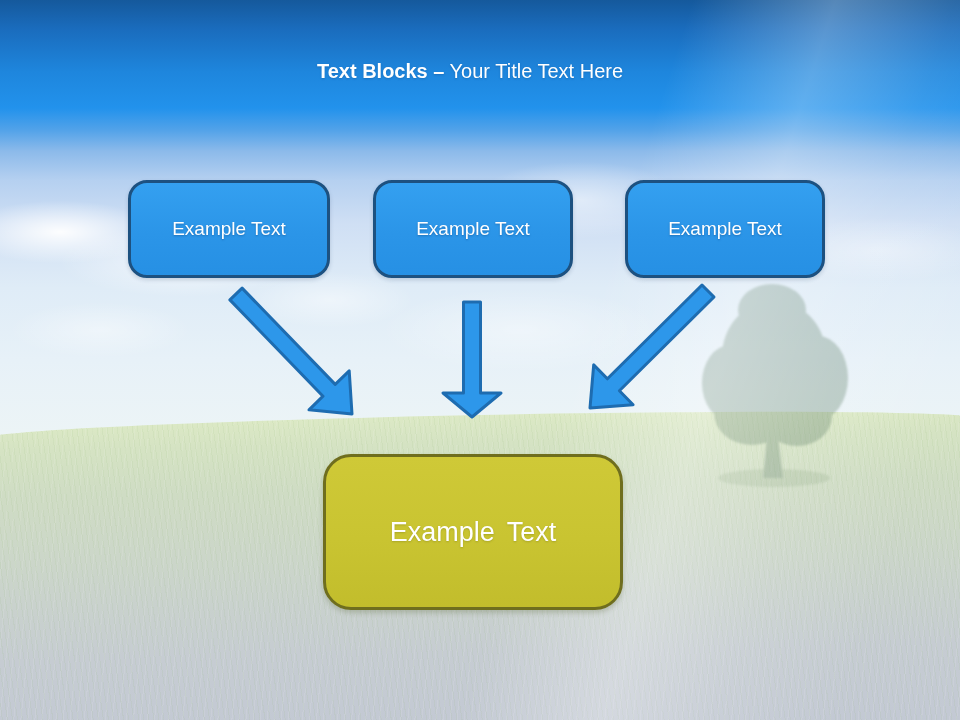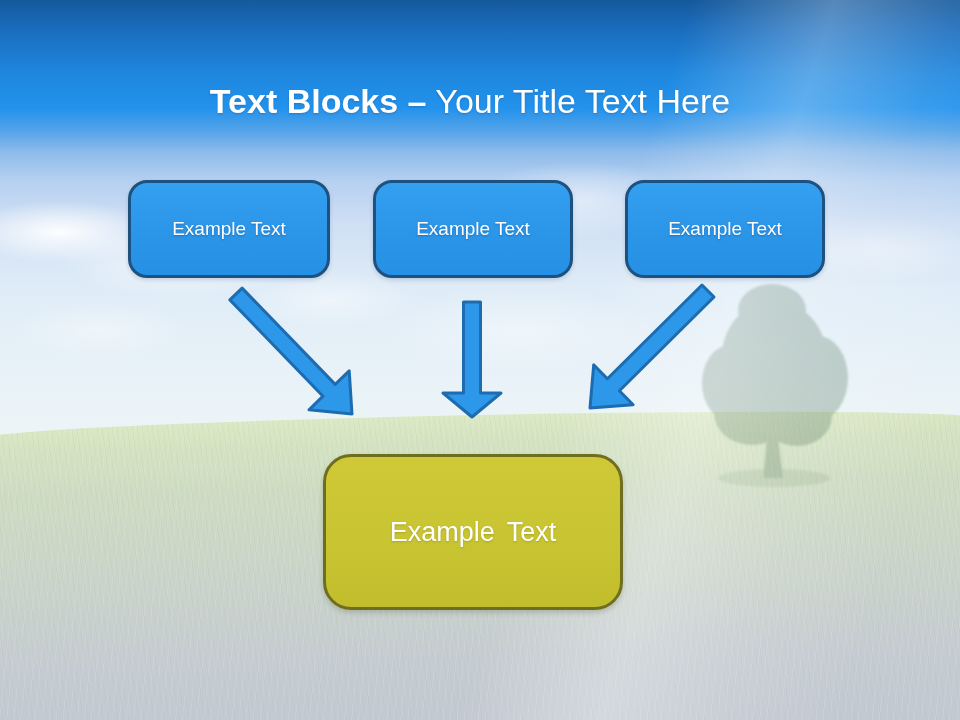--- a/index.html
+++ b/index.html
@@ -74,24 +74,23 @@
   .tree{
     position:absolute;left:692px;top:278px;
     width:160px;height:210px;
     opacity:0.33;
     filter:blur(1px);
   }
   .title{
     position:absolute;top:53px;left:0;right:20px;
     text-align:center;
     color:#ffffff;
-    font-size:34px;line-height:36px;
+    font-size:20px;line-height:36px;
     text-shadow:0 1px 2px rgba(10,50,100,0.25);
     white-space:nowrap;
-    margin-top:30px;
   }
   .title .t-bold{font-weight:bold;}
   .title .t-reg{font-weight:normal;}
   .tbox{
     position:absolute;top:180px;height:98px;
     box-sizing:border-box;
     border:3px solid #1d5180;
     border-radius:19px;
     background:linear-gradient(180deg,#34a0f0 0%,#2b95e8 55%,#2690e4 100%);
     display:flex;align-items:center;justify-content:center;

